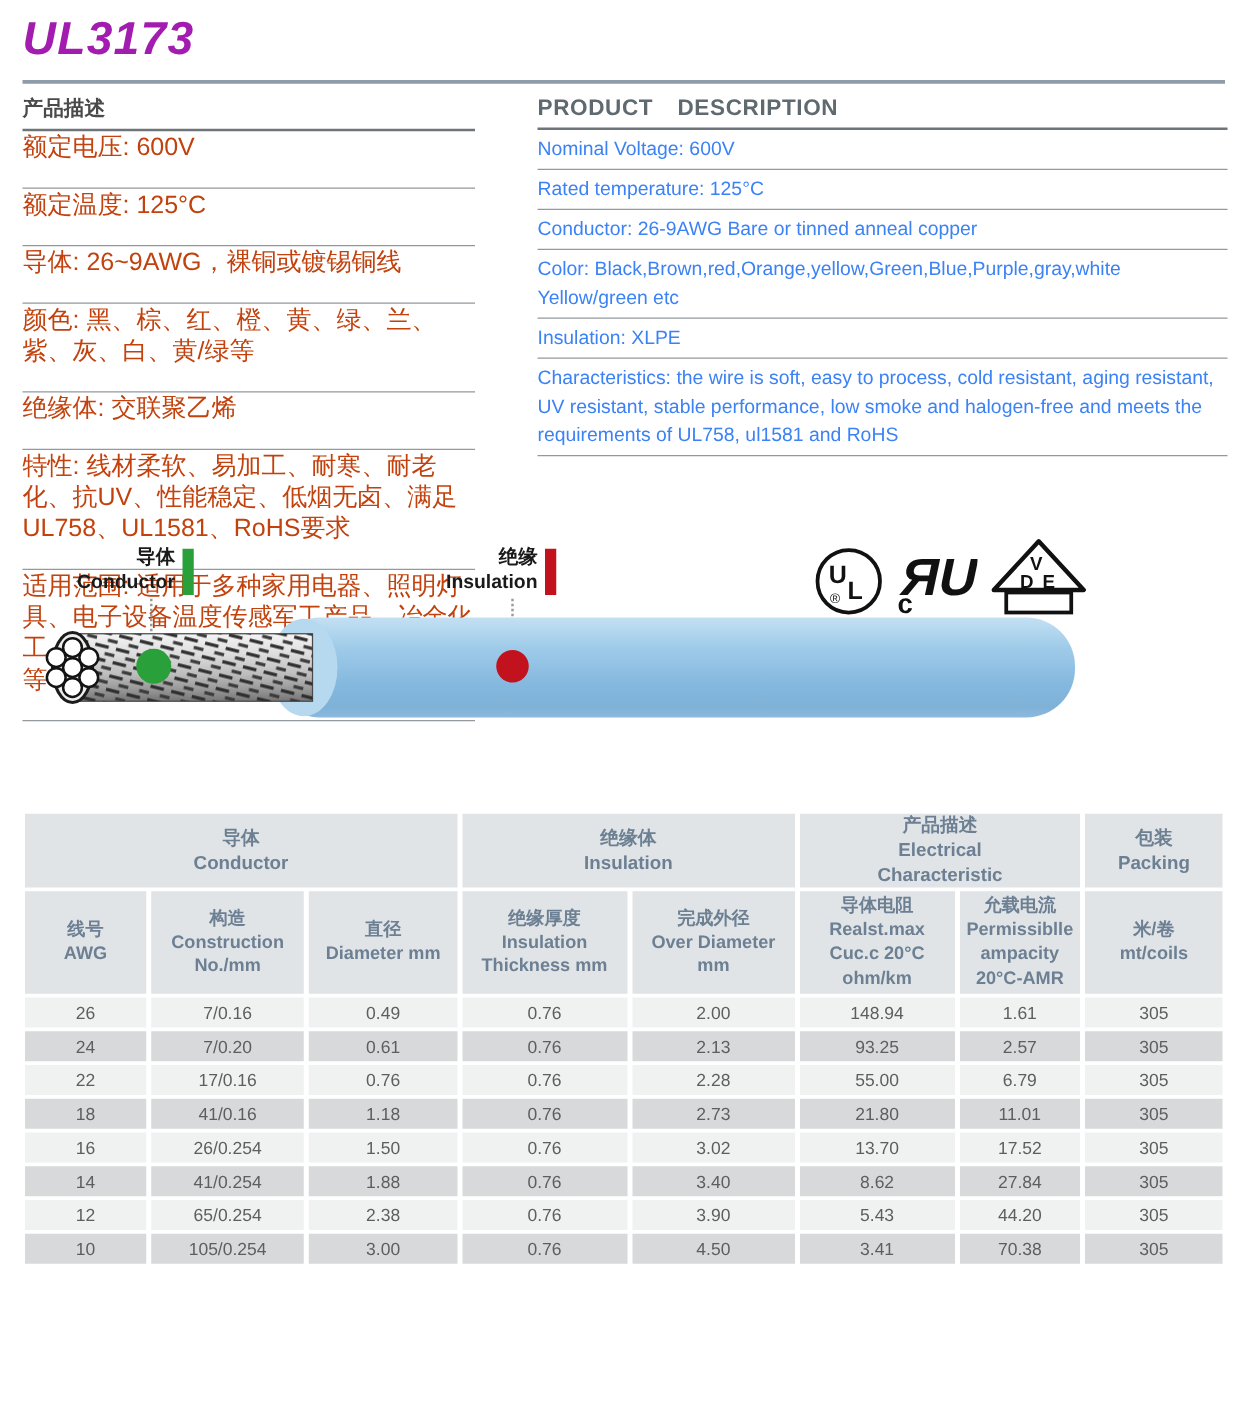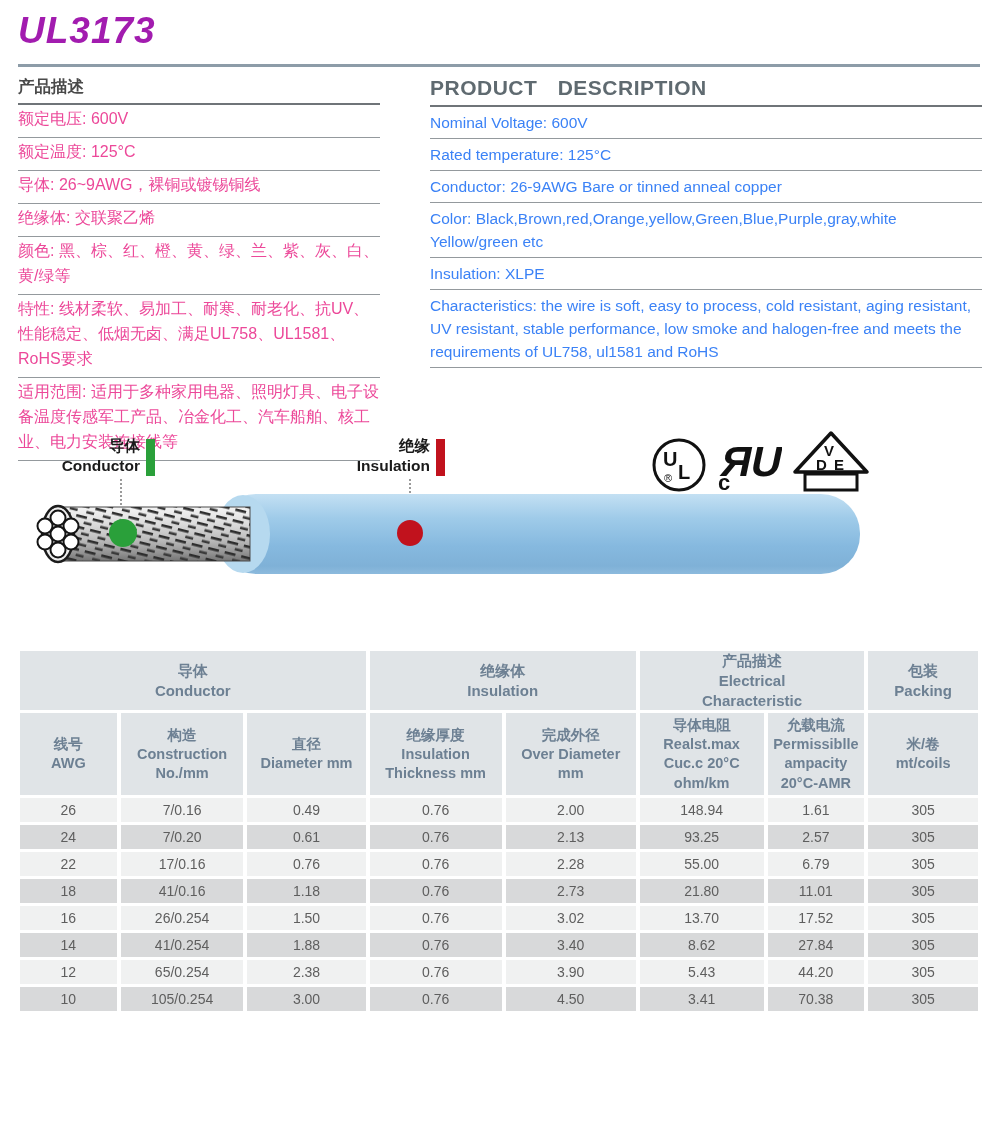--- a/index.html
+++ b/index.html
@@ -9,23 +9,23 @@
   
   .page-title{position:absolute;left:18px;top:10px;margin:0;font-size:37px;font-weight:bold;color:#a21caf;letter-spacing:1px;font-style:italic;}
   .title-rule{position:absolute;left:18px;top:64px;width:962px;height:3px;background:#8d9ca8;}
 
   
   .desc{position:absolute;top:76px;}
   .desc-left{left:18px;width:362px;}
   .desc-right{left:430px;width:552px;}
   .desc h2{margin:0;padding:0 0 5px 0;border-bottom:2px solid #6f7478;}
   .desc-left h2{font-size:16.5px;color:#4a4a4a;}
-  .desc-right h2{font-size:21px;color:#5f6a70;word-spacing:14px;letter-spacing:.5px;}
+  .desc-right h2{font-size:18px;color:#5f6a70;word-spacing:14px;letter-spacing:.5px;}
   .desc-item{border-bottom:1px solid #94999d;}
-  .desc-left .desc-item{font-size:16px;color:#ec4899;line-height:25px;padding:1px 0 6px;}
+  .desc-left .desc-item{font-size:20px;color:#c2410c;line-height:25px;padding:1px 0 19px;}
   .desc-right .desc-item{font-size:15.5px;color:#3b82f6;line-height:23px;padding:4px 0 4px;}
 
   
   .diagram{position:absolute;left:0;top:430px;width:1000px;height:216px;}
   .pointer-label{position:absolute;top:6px;text-align:right;font-weight:bold;color:#1a1a1a;font-size:15.5px;line-height:20px;}
   .label-conductor{left:20px;width:120px;}
   .label-insulation{left:300px;width:130px;}
   .color-bar{position:absolute;top:9px;width:9px;height:37px;}
   .bar-conductor{left:146px;}
   .bar-insulation{left:436px;}
@@ -55,22 +55,22 @@
 
   <h1 class="page-title">UL3173</h1>
   <div class="title-rule"></div>
 
   <section class="desc desc-left">
     <h2>产品描述</h2>
     <div id="left-items">
         <div class="desc-item">额定电压: 600V</div>
         <div class="desc-item">额定温度: 125°C</div>
         <div class="desc-item">导体: 26~9AWG，裸铜或镀锡铜线</div>
+        <div class="desc-item">颜色: 黑、棕、红、橙、黄、绿、兰、紫、灰、白、黄/绿等</div>
         <div class="desc-item">绝缘体: 交联聚乙烯</div>
-        <div class="desc-item">颜色: 黑、棕、红、橙、黄、绿、兰、紫、灰、白、黄/绿等</div>
         <div class="desc-item">特性: 线材柔软、易加工、耐寒、耐老化、抗UV、性能稳定、低烟无卤、满足UL758、UL1581、RoHS要求</div>
         <div class="desc-item">适用范围: 适用于多种家用电器、照明灯具、电子设备温度传感军工产品、冶金化工、汽车船舶、核工业、电力安装连接线等</div>
       </div>
   </section>
 
   <section class="desc desc-right">
     <h2>PRODUCT DESCRIPTION</h2>
     <div id="right-items">
         <div class="desc-item">Nominal Voltage: 600V</div>
         <div class="desc-item">Rated temperature: 125°C</div>

